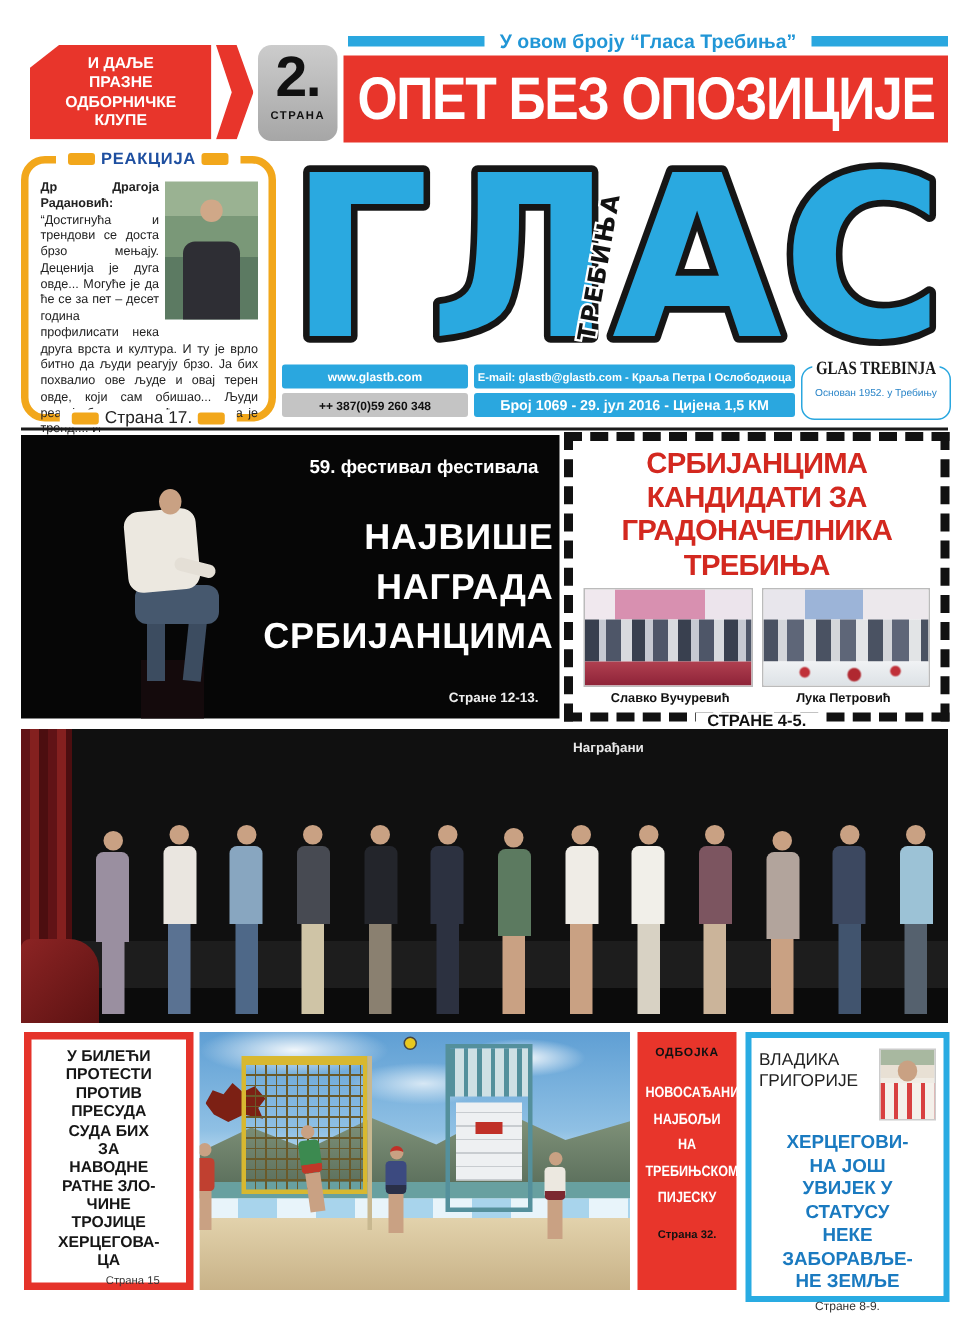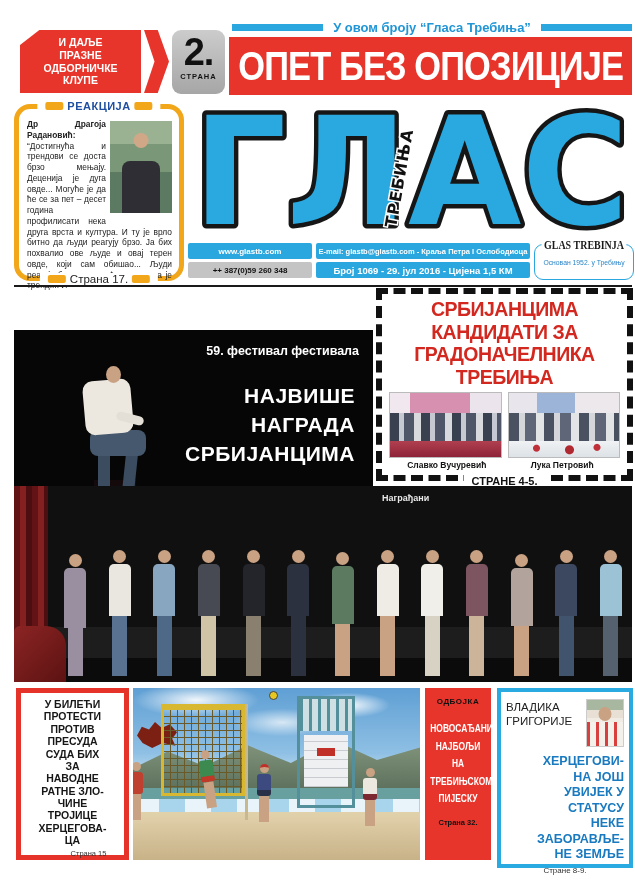--- a/index.html
+++ b/index.html
@@ -58,23 +58,23 @@
   #ib-mid .ib-row1 { font-size:7.5px; font-weight:bold; }
   #ib-mid .ib-row2 { font-size:9.5px; font-weight:bold; }
   #brand-box { width:100px; height:36px; border:1.5px solid #2aa7df; border-radius:9px; position:relative; margin-top:1px; }
   #brand-title { position:absolute; top:-7px; left:50%; transform:translateX(-50%) scaleX(0.8); background:#fff;
     padding:0 3px; font-family:"Liberation Serif", serif; font-weight:bold; font-size:12.5px; color:#1a1a1a; white-space:nowrap; }
   #brand-founded { text-align:center; margin-top:14px; font-size:6.8px; color:#2a85c8; }
 
   #rule { position:absolute; left:14px; top:285px; width:618px; height:2px; background:#1a1a1a; }
 
   
-  #festival { position:absolute; left:14px; top:290px; width:359px; height:189px; background:#060606; overflow:hidden;margin-top:40px; }
+  #festival { position:absolute; left:14px; top:290px; width:359px; height:189px; background:#060606; overflow:hidden; }
   #festival .kicker { position:absolute; top:14px; right:14px; color:#fff; font-weight:bold; font-size:12.5px; }
-  #festival .headline { position:absolute; top:52px; right:18px; color:#fff; font-weight:bold; font-size:21px;
+  #festival .headline { position:absolute; top:52px; right:4px; color:#fff; font-weight:bold; font-size:24px;
     line-height:1.38; text-align:right; letter-spacing:0.5px; }
   #festival .pageref { position:absolute; bottom:9px; right:14px; color:#eee; font-weight:bold; font-size:9px; }
   .boy-part { position:absolute; }
   #boy-head { left:92px; top:36px; width:15px; height:17px; border-radius:50%; background:#c9a183; }
   #boy-shirt { left:70px; top:50px; width:48px; height:54px; background:#ece8e0; border-radius:10px; transform:rotate(-5deg); }
   #boy-arm { left:102px; top:84px; width:28px; height:9px; background:#e4dfd6; border-radius:5px; transform:rotate(14deg); }
   #boy-jeans { left:76px; top:100px; width:56px; height:26px; background:#46586e; border-radius:8px; }
   #boy-shin1 { left:84px; top:122px; width:12px; height:42px; background:#3c4c60; }
   #boy-shin2 { left:110px; top:122px; width:12px; height:42px; background:#3c4c60; transform:rotate(6deg); }
   #boy-stool { left:80px; top:150px; width:42px; height:40px; background:#140a0c; }
@@ -180,21 +180,21 @@
   #bishop { position:absolute; left:497px; top:688px; width:136px; height:180px; background:#fff;
     border:4px solid #29abe2; padding:7px 5px 0; }
   #bishop-header { display:flex; justify-content:space-between; }
   #bishop .kicker { font-size:11.5px; line-height:1.18; color:#222; padding-top:2px; }
   #bishop-photo { width:38px; height:48px; position:relative; overflow:hidden;
     background:linear-gradient(180deg,#a8b8a0 0 22%,#e8e0d4 22% 40%,#f0ece4 40%); border:1px solid #ccc; }
   #bishop-photo::before { content:""; position:absolute; top:7px; left:50%; transform:translateX(-50%);
     width:13px; height:14px; border-radius:50%; background:#c9a183; }
   #bishop-photo::after { content:""; position:absolute; bottom:0; left:0; width:100%; height:52%;
     background:repeating-linear-gradient(90deg,#d84040 0 3px,#f4f0ea 3px 9px); }
-  #bishop .headline { margin-top:7px; text-align:right; color:#1a7ac0; font-weight:bold; font-size:12.5px; line-height:1.24; }
+  #bishop .headline { margin-top:7px; text-align:center; color:#1a7ac0; font-weight:bold; font-size:12.5px; line-height:1.24; }
   #bishop .pageref { margin-top:3px; text-align:center; font-size:8px; color:#333; }
 </style>
 </head>
 <body>
 
 <div id="page">
 
   <div id="edition-strip">
     <span class="bar"></span>
     <span id="edition-note">У овом броју “Гласа Требиња”</span>

